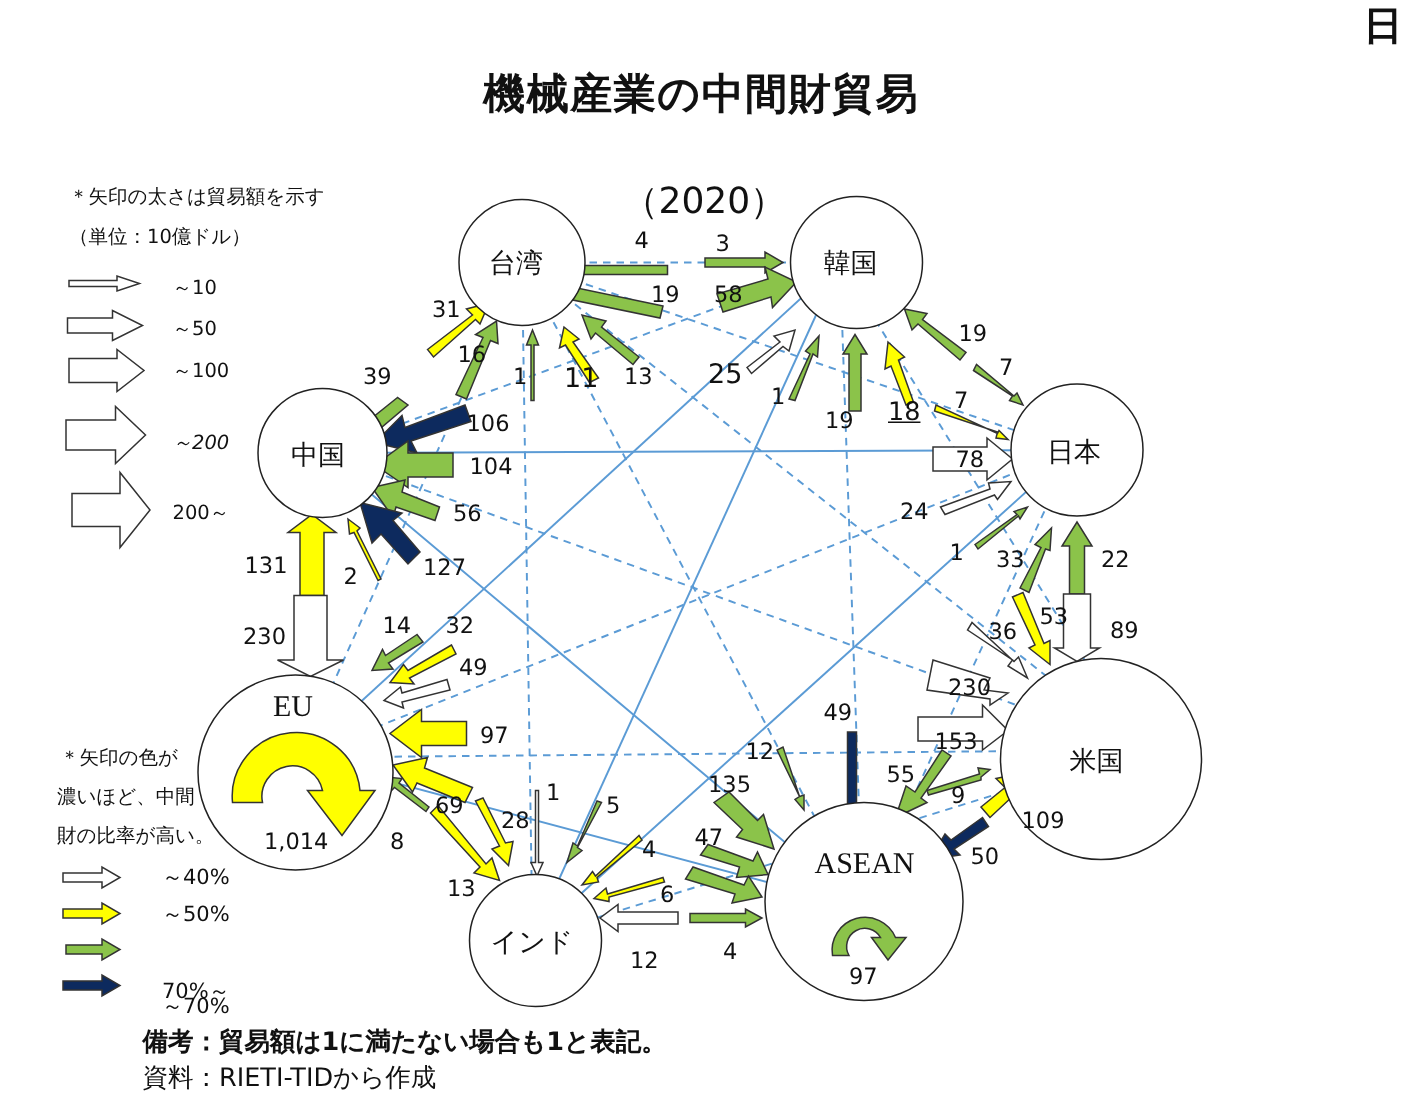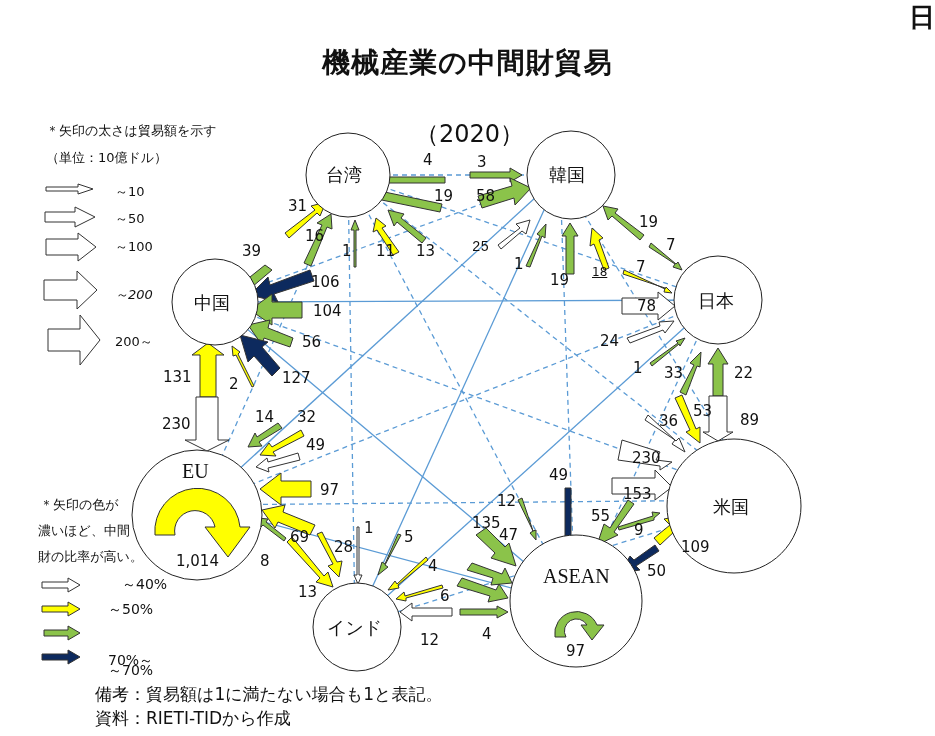--- a/index.html
+++ b/index.html
@@ -160,30 +160,30 @@
 <div class="abs" style="left:713px;top:495px;font-size:18px;">米国</div>
 <div class="abs" style="left:543px;top:565px;font-size:20px;font-family:'Liberation Serif',serif;">ASEAN</div>
 <div class="abs" style="left:566px;top:642px;font-size:15px;">97</div>
 <div class="abs" style="left:327px;top:616px;font-size:18px;">インド</div>
 
 <div class="abs" style="font-size:15px;left:423px;top:151px;">4</div>
 <div class="abs" style="font-size:15px;left:477px;top:153px;">3</div>
 <div class="abs" style="font-size:15px;left:434px;top:187px;">19</div>
 <div class="abs" style="font-size:15px;left:476px;top:187px;">58</div>
 <div class="abs" style="font-size:15px;left:288px;top:197px;">31</div>
-<div class="abs" style="font-size:14px;left:472px;top:239px;font-family:Liberation Mono, monospace;">25</div>
+<div class="abs" style="font-size:18px;left:472px;top:239px;">25</div>
 <div class="abs" style="font-size:15px;left:311px;top:273px;">106</div>
 <div class="abs" style="font-size:15px;left:305px;top:227px;">16</div>
 <div class="abs" style="font-size:15px;left:342px;top:242px;">1</div>
-<div class="abs" style="font-size:15px;left:376px;top:242px;">11</div>
+<div class="abs" style="font-size:18px;left:376px;top:242px;">11</div>
 <div class="abs" style="font-size:15px;left:416px;top:242px;">13</div>
 <div class="abs" style="font-size:15px;left:242px;top:242px;">39</div>
 <div class="abs" style="font-size:15px;left:514px;top:255px;">1</div>
 <div class="abs" style="font-size:15px;left:550px;top:271px;">19</div>
-<div class="abs" style="font-size:12px;left:592px;top:265px;text-decoration:underline;">18</div>
+<div class="abs" style="font-size:17px;left:592px;top:265px;text-decoration:underline;">18</div>
 <div class="abs" style="font-size:15px;left:639px;top:213px;">19</div>
 <div class="abs" style="font-size:15px;left:666px;top:236px;">7</div>
 <div class="abs" style="font-size:15px;left:636px;top:258px;">7</div>
 <div class="abs" style="font-size:15px;left:592px;top:297px;margin-left:45px;">78</div>
 <div class="abs" style="font-size:15px;left:313px;top:302px;">104</div>
 <div class="abs" style="font-size:15px;left:600px;top:332px;">24</div>
 <div class="abs" style="font-size:15px;left:302px;top:333px;">56</div>
 <div class="abs" style="font-size:15px;left:633px;top:359px;">1</div>
 <div class="abs" style="font-size:15px;left:163px;top:368px;text-align:right;">131</div>
 <div class="abs" style="font-size:15px;left:162px;top:415px;">230</div>
@@ -200,40 +200,40 @@
 <div class="abs" style="font-size:15px;left:659px;top:412px;">36</div>
 <div class="abs" style="font-size:15px;left:632px;top:449px;">230</div>
 <div class="abs" style="font-size:15px;left:623px;top:485px;">153</div>
 <div class="abs" style="font-size:15px;left:591px;top:507px;">55</div>
 <div class="abs" style="font-size:15px;left:634px;top:521px;">9</div>
 <div class="abs" style="font-size:15px;left:681px;top:538px;">109</div>
 <div class="abs" style="font-size:15px;left:647px;top:562px;">50</div>
 <div class="abs" style="font-size:15px;left:549px;top:466px;">49</div>
 <div class="abs" style="font-size:15px;left:497px;top:492px;">12</div>
 <div class="abs" style="font-size:15px;left:472px;top:514px;">135</div>
-<div class="abs" style="font-size:15px;left:463px;top:526px;margin-left:36px;">47</div>
+<div class="abs" style="font-size:15px;left:463px;top:549px;">47</div>
 <div class="abs" style="font-size:15px;left:260px;top:552px;">8</div>
 <div class="abs" style="font-size:15px;left:298px;top:583px;">13</div>
 <div class="abs" style="font-size:15px;left:290px;top:528px;">69</div>
 <div class="abs" style="font-size:15px;left:334px;top:538px;">28</div>
 <div class="abs" style="font-size:15px;left:364px;top:519px;">1</div>
 <div class="abs" style="font-size:15px;left:404px;top:528px;">5</div>
 <div class="abs" style="font-size:15px;left:428px;top:557px;">4</div>
 <div class="abs" style="font-size:15px;left:440px;top:587px;">6</div>
 <div class="abs" style="font-size:15px;left:420px;top:631px;">12</div>
 <div class="abs" style="font-size:15px;left:482px;top:625px;">4</div>
 
 <div class="abs legend-val" style="left:115px;top:183px;">～10</div>
 <div class="abs legend-val" style="left:115px;top:210px;">～50</div>
 <div class="abs legend-val" style="left:115px;top:238px;">～100</div>
 <div class="abs legend-val" style="left:115px;top:286px;font-style:italic;">～200</div>
 <div class="abs legend-val" style="left:115px;top:333px;text-align:right;">200～</div>
 
 <div class="abs legend-text" style="left:40px;top:496px;">＊矢印の色が</div>
 <div class="abs legend-text" style="left:38px;top:522px;">濃いほど、中間</div>
 <div class="abs legend-text" style="left:38px;top:548px;">財の比率が高い。</div>
-<div class="abs legend-val" style="left:122px;top:576px;font-size:14px;">～40%</div>
+<div class="abs legend-val" style="left:108px;top:576px;font-size:14px;">～40%</div>
 <div class="abs legend-val" style="left:108px;top:601px;font-size:14px;">～50%</div>
 <div class="abs legend-val" style="left:108px;top:626px;font-size:14px;margin-top:36px;">～70%</div>
 <div class="abs legend-val" style="left:108px;top:652px;font-size:14px;">70%～</div>
 
-<div class="abs note" style="left:95px;top:683px;">備考：貿易額は1に満たない場合も1と表記。</div>
+<div class="abs note" style="left:95px;top:683px;font-weight:bold;">備考：貿易額は1に満たない場合も1と表記。</div>
 <div class="abs note" style="left:95px;top:707px;">資料：RIETI-TIDから作成</div>
 
 </body></html>

